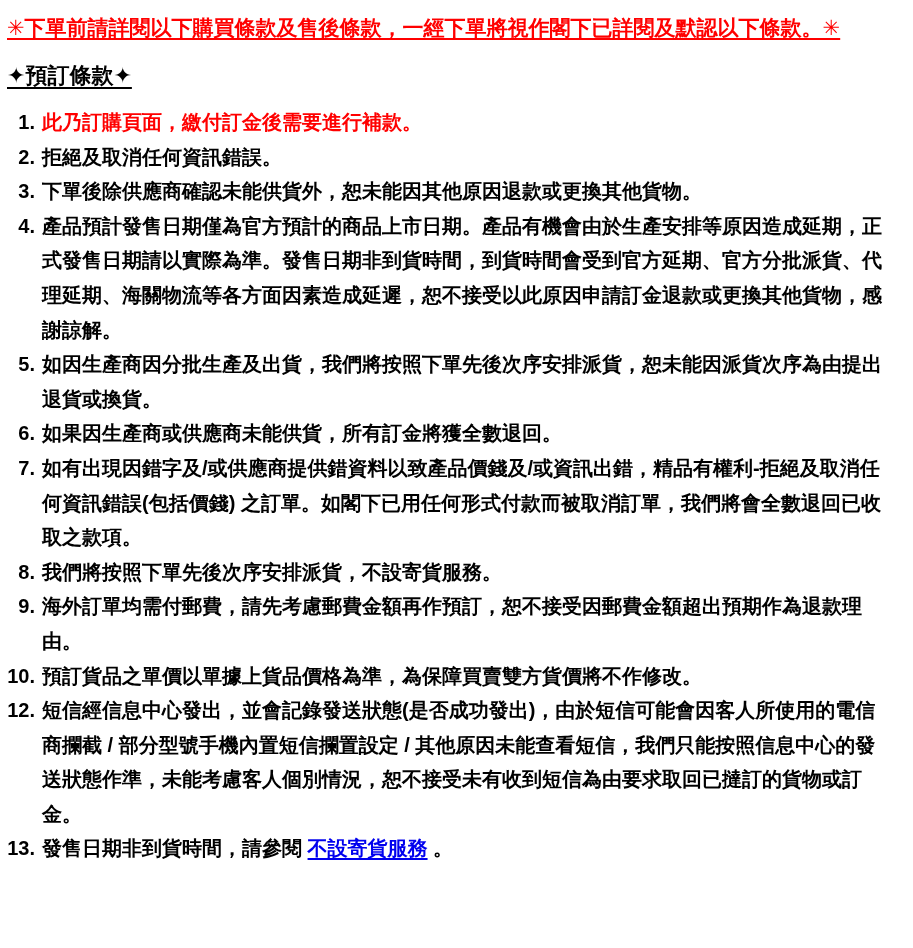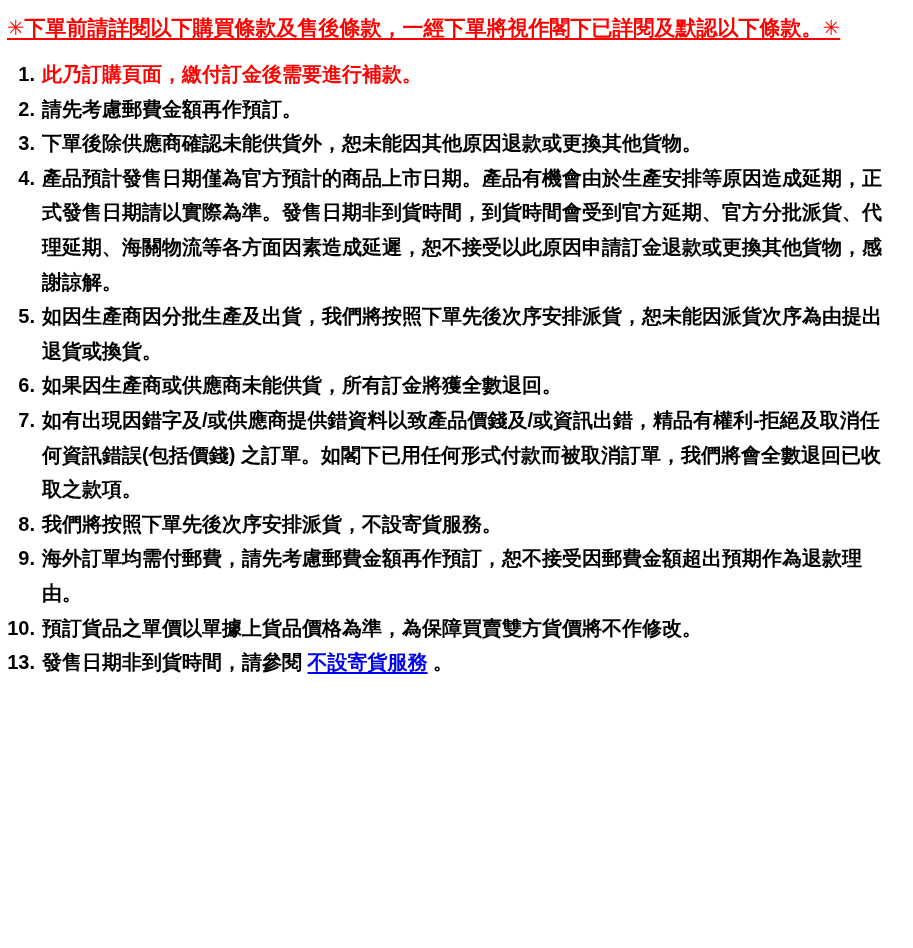--- a/index.html
+++ b/index.html
@@ -76,29 +76,30 @@
     text-underline-offset: 3px;
     cursor: pointer;
   }
 </style>
 </head>
 <body>
 
 <div class="page">
   <p class="notice-title">✳下單前請詳閱以下購買條款及售後條款，一經下單將視作閣下已詳閱及默認以下條款。✳</p>
 
+  <p class="section-heading">✦預訂條款✦</p>
 
   <ol class="terms-list" id="terms-list">
       <li class="term-item">
         <span class="term-num">1.</span>
         <span class="term-text"><span class="red">此乃訂購頁面，繳付訂金後需要進行補款。</span></span>
       </li>
       <li class="term-item">
         <span class="term-num">2.</span>
-        <span class="term-text"><span>請先考慮郵費金額再作預訂。</span></span>
+        <span class="term-text"><span>拒絕及取消任何資訊錯誤。</span></span>
       </li>
       <li class="term-item">
         <span class="term-num">3.</span>
         <span class="term-text"><span>下單後除供應商確認未能供貨外，恕未能因其他原因退款或更換其他貨物。</span></span>
       </li>
       <li class="term-item">
         <span class="term-num">4.</span>
         <span class="term-text"><span>產品預計發售日期僅為官方預計的商品上市日期。產品有機會由於生產安排等原因造成延期，正式發售日期請以實際為準。發售日期非到貨時間，到貨時間會受到官方延期、官方分批派貨、代理延期、海關物流等各方面因素造成延遲，恕不接受以此原因申請訂金退款或更換其他貨物，感謝諒解。</span></span>
       </li>
       <li class="term-item">
@@ -119,17 +120,21 @@
       </li>
       <li class="term-item">
         <span class="term-num">9.</span>
         <span class="term-text"><span>海外訂單均需付郵費，請先考慮郵費金額再作預訂，恕不接受因郵費金額超出預期作為退款理由。</span></span>
       </li>
       <li class="term-item">
         <span class="term-num">10.</span>
         <span class="term-text"><span>預訂貨品之單價以單據上貨品價格為準，為保障買賣雙方貨價將不作修改。</span></span>
       </li>
       <li class="term-item">
+        <span class="term-num">12.</span>
+        <span class="term-text"><span>短信經信息中心發出，並會記錄發送狀態(是否成功發出)，由於短信可能會因客人所使用的電信商攔截 / 部分型號手機內置短信攔置設定 / 其他原因未能查看短信，我們只能按照信息中心的發送狀態作準，未能考慮客人個別情況，恕不接受未有收到短信為由要求取回已撻訂的貨物或訂金。</span></span>
+      </li>
+      <li class="term-item">
         <span class="term-num">13.</span>
         <span class="term-text"><span>發售日期非到貨時間，請參閱 </span><a class="link">不設寄貨服務</a><span> 。</span></span>
       </li>
     </ol>
 </div>
 
 </body></html>

